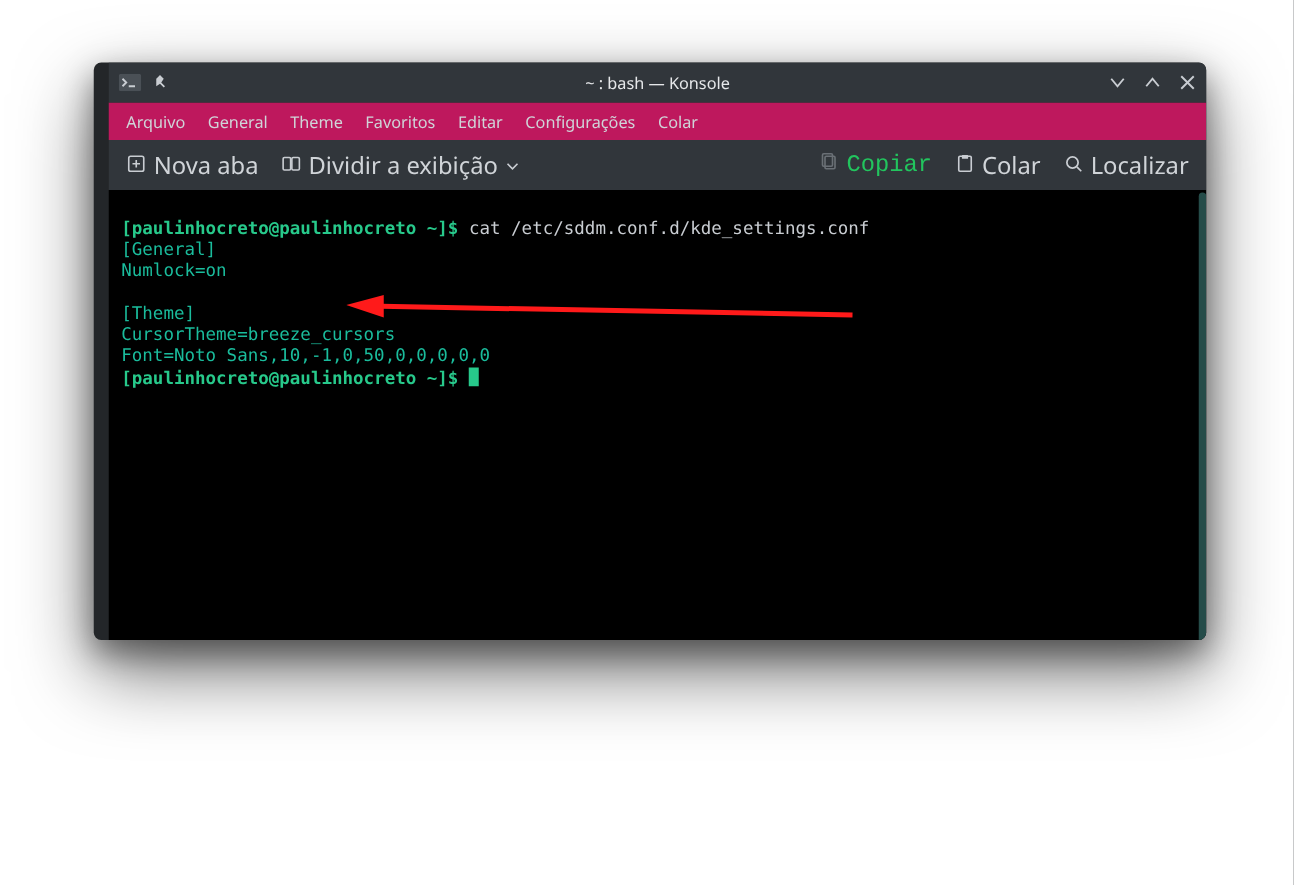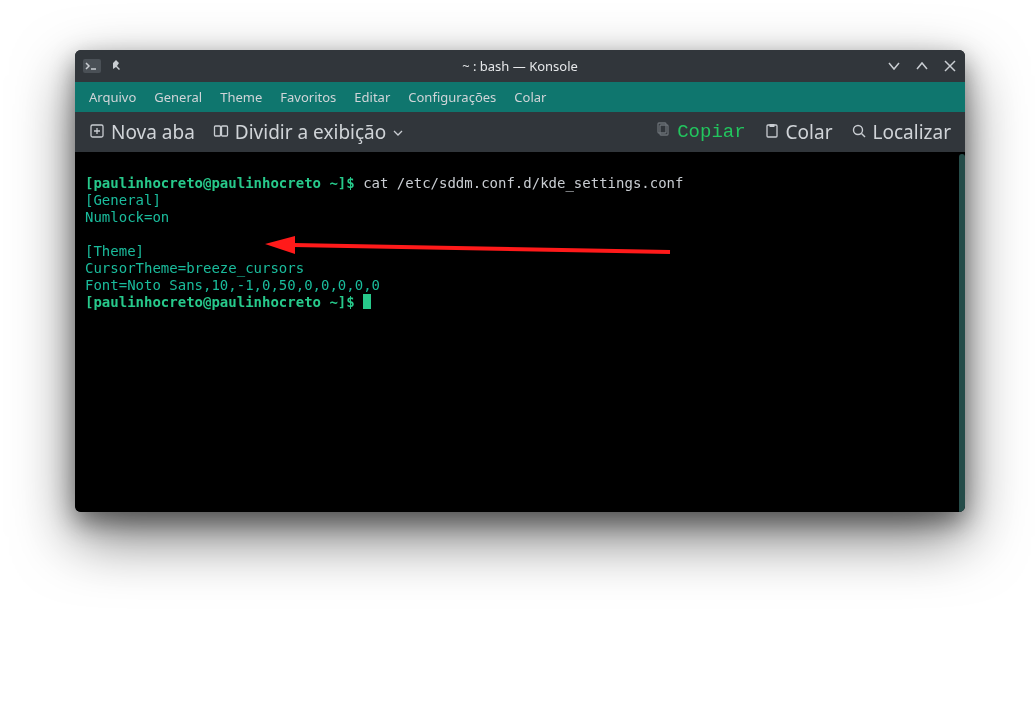--- a/index.html
+++ b/index.html
@@ -15,20 +15,21 @@
     left: 75px;
     top: 50px;
     width: 890px;
     height: 462px;
     background: #232629;
     border-radius: 6px;
     box-shadow: 0 25px 60px rgba(0,0,0,0.55), 0 10px 25px rgba(0,0,0,0.4);
     display: flex;
     flex-direction: column;
     overflow: hidden;
+    padding-left: 12px;
   }
   
   .titlebar {
     height: 32px;
     background: #31363b;
     display: flex;
     align-items: center;
     padding: 0 8px;
     color: #d0d4d8;
     font-size: 13px;
@@ -44,21 +45,21 @@
   .titlebar .win-controls {
     margin-left: auto;
     display: flex;
     align-items: center;
     gap: 14px;
   }
   .titlebar svg { display: block; }
   
   .menubar {
     height: 30px;
-    background: #0f766e;
+    background: #be185d;
     display: flex;
     align-items: center;
     gap: 18px;
     padding: 0 14px;
     color: #d0d4d8;
     font-size: 13px;
   }
   .menubar span { cursor: default; }
   
   .toolbar {

